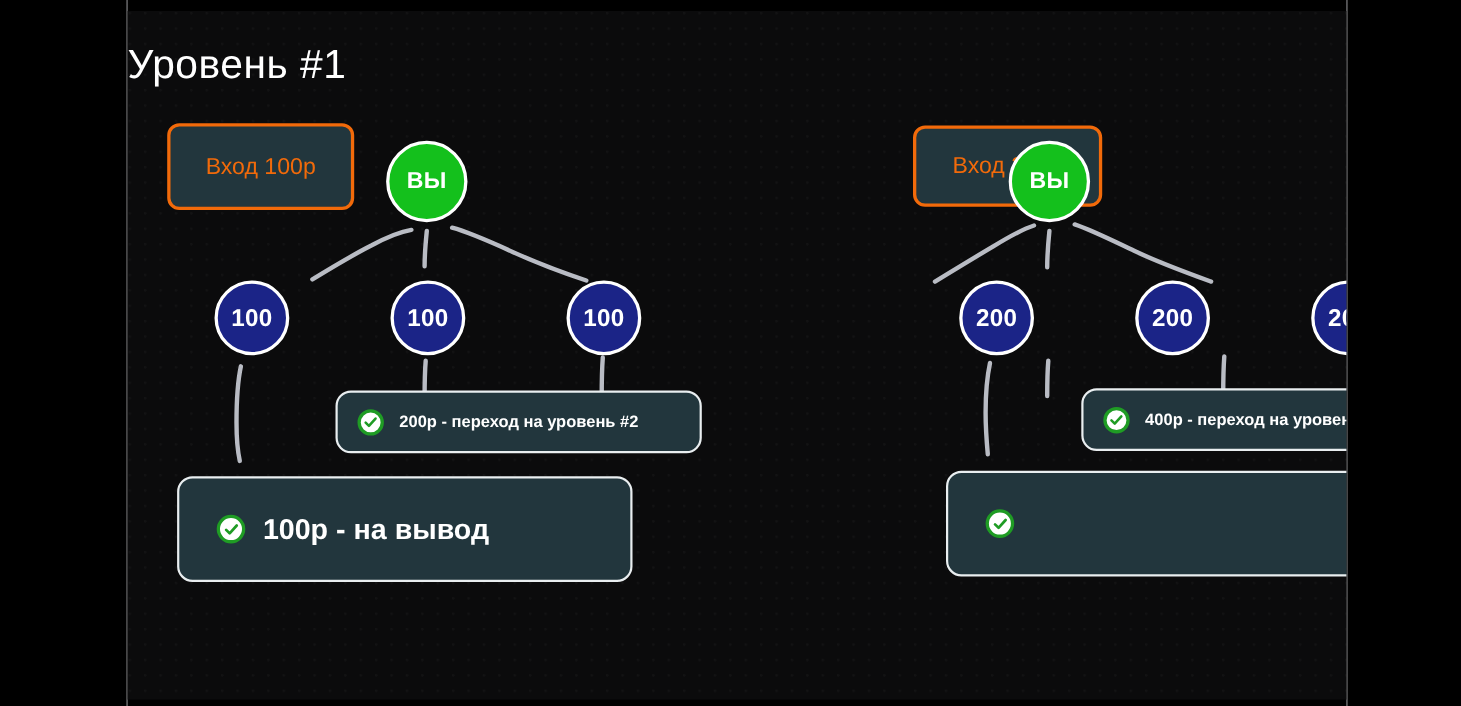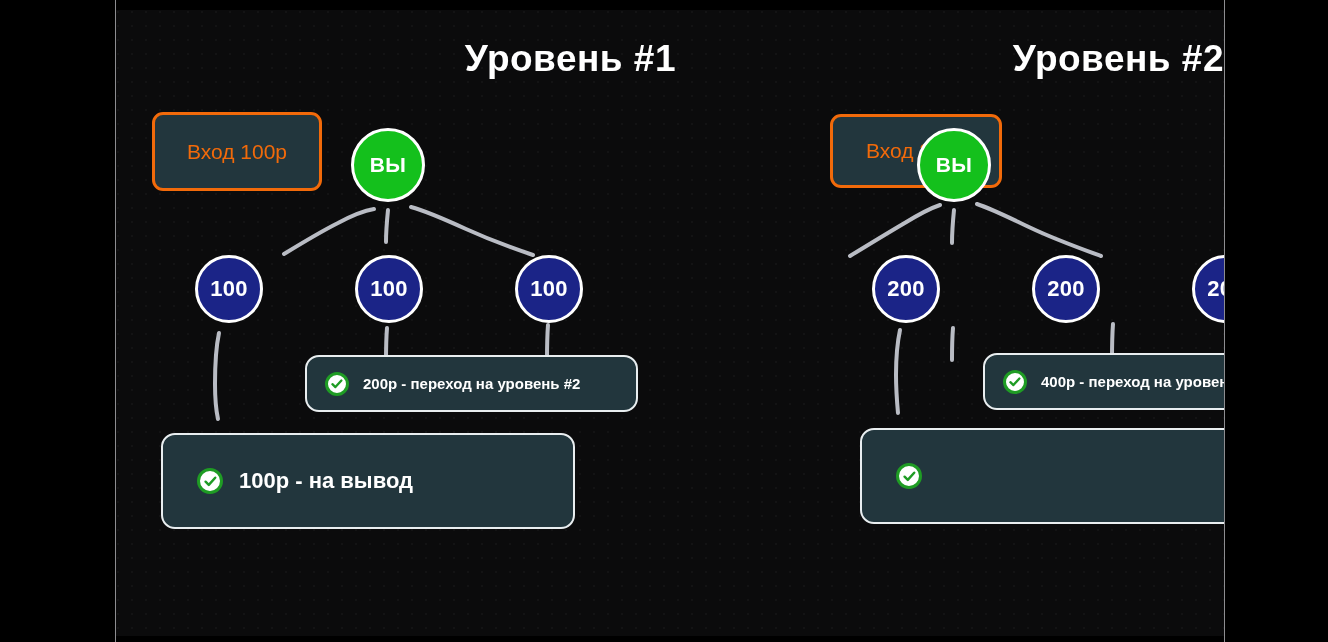--- a/index.html
+++ b/index.html
@@ -51,24 +51,24 @@
     top: 0;
     height: 626px;
   }
   .level.one { left: 0px;   width: 560px; }
   .level.two { left: 560px; width: 548px; }
 
   .level-title {
     position: absolute;
     top: 28px;
     width: 100%;
-    text-align: right;
+    text-align: left;
     color: #ffffff;
     font-size: 37px;
-    font-weight: bold;
+    font-weight: normal;
     letter-spacing: 0.5px;
     white-space: nowrap;
   }
 
   
   .entry-chip {
     position: absolute;
     border: 3px solid #f26a0a;
     background: #22363d;
     border-radius: 11px;
@@ -142,21 +142,21 @@
     margin-right: 14px;
   }
   .callout.small .callout-text { font-size: 15px; }
 
   .callout.large { padding: 0 34px; }
   .callout.large .check-icon {
     width: 26px; height: 26px;
     border: 3px solid #1f9c24;
     margin-right: 16px;
   }
-  .callout.large .callout-text { font-size: 22px; }
+  .callout.large .callout-text { font-size: 26px; }
 
   .check-icon svg { display: block; }
 
   
   .connectors {
     position: absolute;
     left: 0; top: 0;
     width: 100%;
     height: 100%;
     pointer-events: none;
@@ -224,21 +224,20 @@
           <svg width="15" height="15" viewBox="0 0 14 14">
             <path d="M2.4,7.2 L5.4,10.1 L11.4,3.5" fill="none" stroke="#1f9c24" stroke-width="2.3" stroke-linecap="round" stroke-linejoin="round"></path>
           </svg>
         </span>
         <span class="callout-text">100р - на вывод</span>
       </div>
     </div>
 
     <div class="level two">
 
-      <div class="level-title">Уровень #2</div>
 
       <svg class="connectors" viewBox="0 0 548 626">
         <path d="M264,195 C252,199 240,206 227,214 C210,224 192,235 174,246"></path>
         <path d="M278,200 C277,210 276,220 276,233"></path>
         <path d="M301,194 C316,199 334,208 355,218 C378,229 403,238 425,246"></path>
         <path d="M224,320 C221,334 220,350 220,365 C220,380 221,392 222,403"></path>
         <path d="M277,318 C276,330 276,338 276,350"></path>
         <path d="M437,314 C436,327 436,338 436,350"></path>
       </svg>
 

